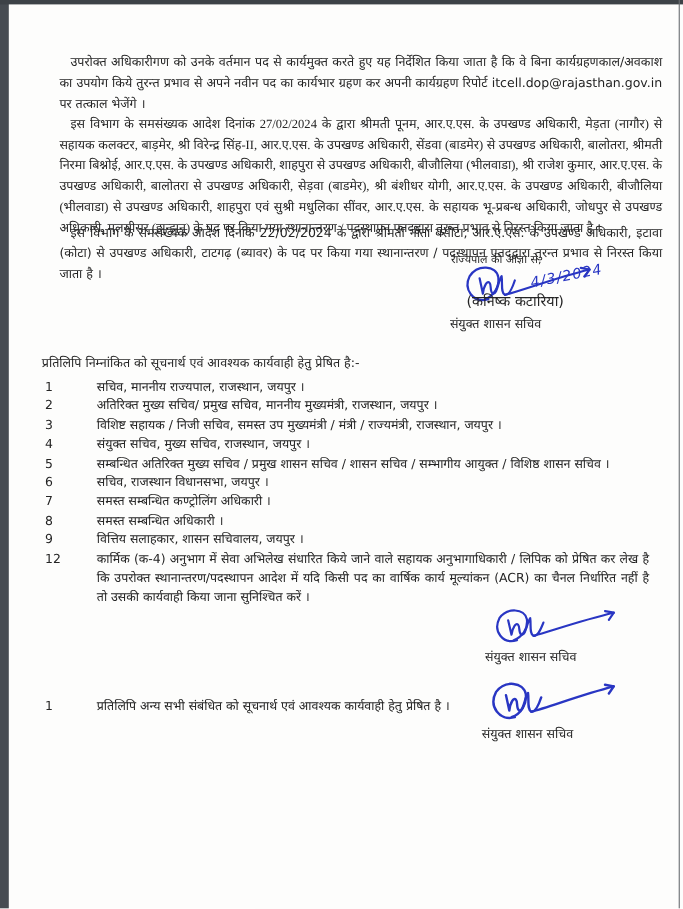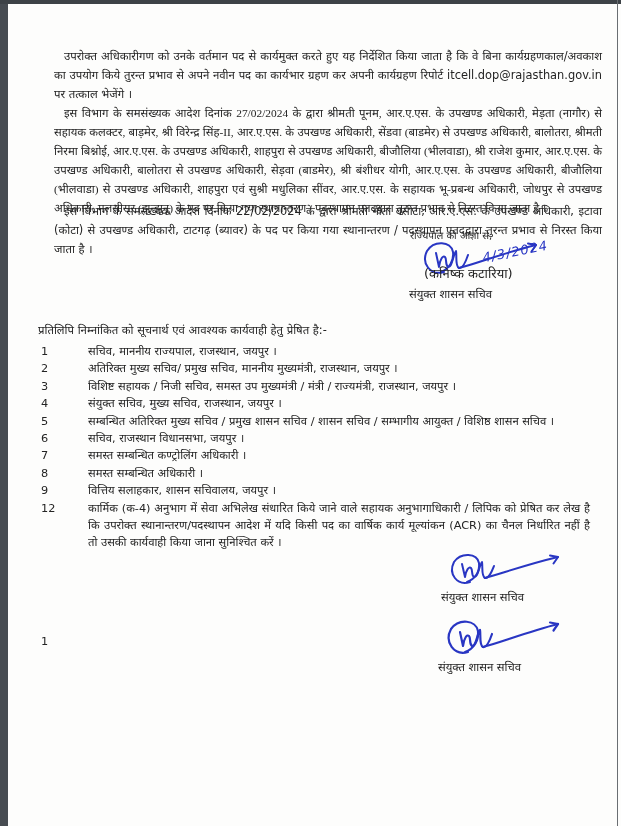--- a/index.html
+++ b/index.html
@@ -120,20 +120,21 @@
       <path d="M34,32 C21,36 12,24 18,12 C25,2 41,3 43,13 C44,22 39,29 31,32"></path>
       <path d="M26,14 L29,27 C30,20 33,16 35,18 C37,20 35,25 38,27 C42,28 43,16 46,12 C47,18 45,26 49,28 C53,29 56,21 58,16"></path>
       <path d="M49,28 C64,24 92,14 122,7"></path>
       <path d="M122,7 l-8,-1.5 M122,7 l-4.5,6.5"></path>
     </g>
   </svg>
   <div class="sig-title2">संयुक्त शासन सचिव</div>
 
   <div class="bottom-note">
     <span class="num">1</span>
+    <span class="txt">प्रतिलिपि अन्य सभी संबंधित को सूचनार्थ एवं आवश्यक कार्यवाही हेतु प्रेषित है ।</span>
   </div>
 
   <svg class="scribble s3" width="145" height="44" viewBox="0 0 145 44">
     <g stroke="#2936c3" stroke-width="2.2" fill="none" stroke-linecap="round" stroke-linejoin="round">
       <path d="M36,36 C22,40 12,26 19,13 C27,2 44,4 46,15 C47,24 42,33 33,36"></path>
       <path d="M28,16 L31,30 C32,22 35,18 37,20 C39,22 37,28 40,30 C44,31 45,18 48,14 C49,20 47,29 51,31 C55,32 58,24 60,18"></path>
       <path d="M51,31 C67,27 95,16 126,8"></path>
       <path d="M126,8 l-8,-1.5 M126,8 l-4.5,6.5"></path>
     </g>
   </svg>

